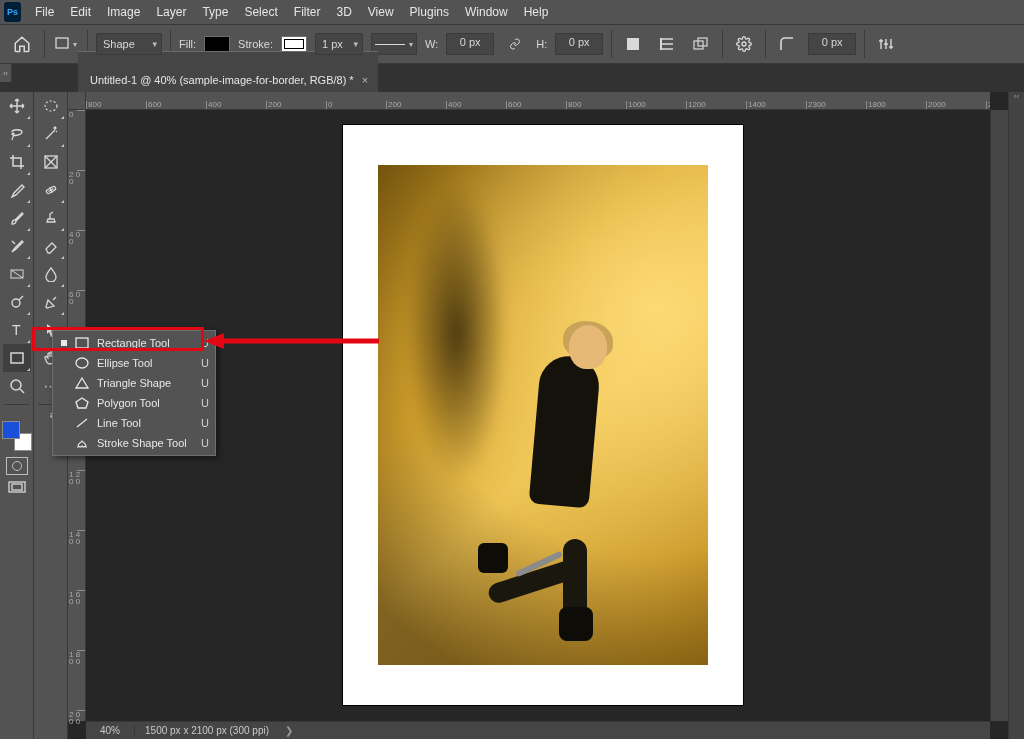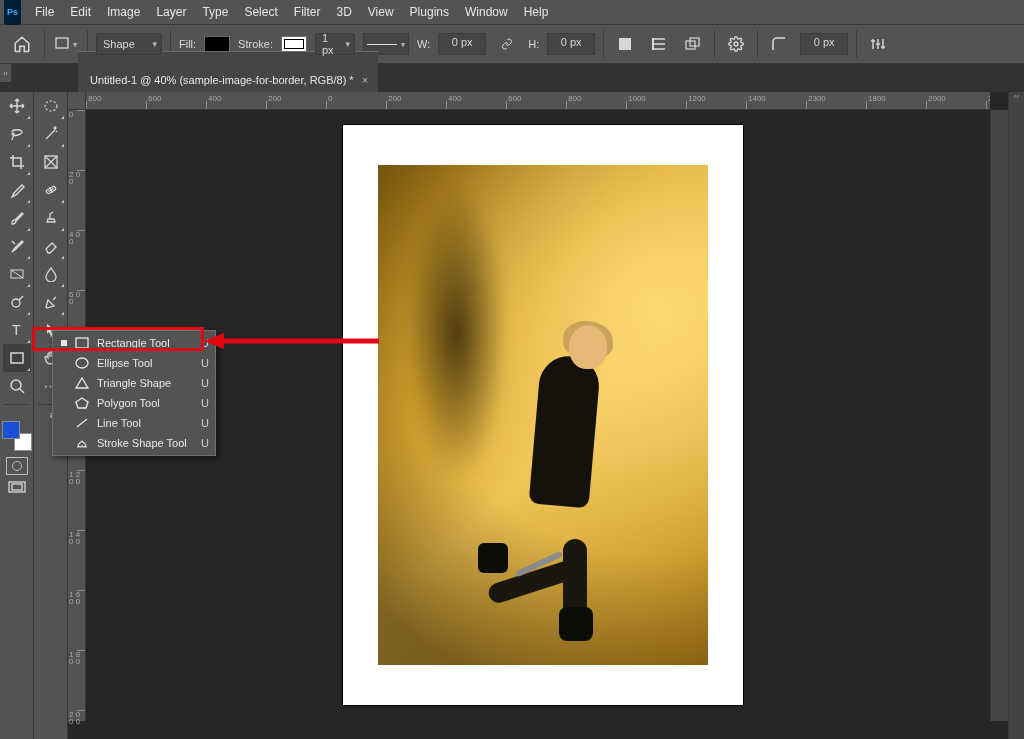--- a/index.html
+++ b/index.html
@@ -1,20 +1,20 @@
 <!DOCTYPE html>
 <html><head>
 <meta charset="utf-8">
 <style>
   * { box-sizing: border-box; margin: 0; padding: 0; font-family: -apple-system, "Segoe UI", Tahoma, sans-serif; }
   body { background: #323232; color: #d8d8d8; width: 1024px; height: 739px; overflow: hidden; font-size: 12px; position: relative; }
 
   
   .menubar { height: 24px; background: #535353; display: flex; align-items: center; padding-left: 4px; gap: 0; color:#e6e6e6;}
-  .ps-logo { width:17px; height:26px; background:#001e36; border-radius:3px; display:flex; align-items:center; justify-content:center; color:#31a8ff; font-weight:bold; font-size:9px; margin-right:6px;}
+  .ps-logo { width:17px; height:20px; background:#001e36; border-radius:3px; display:flex; align-items:center; justify-content:center; color:#31a8ff; font-weight:bold; font-size:9px; margin-right:6px;}
   .menubar span.mi { padding: 0 8px; line-height:24px; cursor:default; }
 
   
   .optionsbar { height: 40px; background:#535353; border-top:1px solid #383838; border-bottom:1px solid #383838; display:flex; align-items:center; padding:0 8px; gap:8px; color:#d8d8d8; font-size:11px;}
   .home-btn{ width:28px; height:28px; display:flex; align-items:center; justify-content:center; }
   .divider{ width:1px; height:28px; background:#3d3d3d; }
   .dd{ background:#454545; border:1px solid #3a3a3a; border-radius:2px; padding:2px 18px 2px 6px; position:relative; color:#d8d8d8; height:22px; display:flex; align-items:center;}
   .dd::after{content:"▾"; position:absolute; right:4px; font-size:9px; color:#bdbdbd;}
   .swatch{ width:26px; height:16px; border:1px solid #6a6a6a;}
   .fillsw{ background:#000; }
@@ -48,21 +48,21 @@
   .maskmode{ width:22px; height:18px; border:1px solid #bcbcbc; margin:6px auto 2px; position:relative; display:flex; align-items:center; justify-content:center;}
   .maskmode::after{content:""; width:8px; height:8px; border-radius:50%; border:1px solid #bcbcbc;}
   .screenm{ width:22px; height:18px; margin:4px auto; display:flex; align-items:center; justify-content:center; color:#c4c4c4;}
 
   
   .canvaswrap{ flex:1; background:#262626; position:relative; overflow:hidden;}
   .ruler-h{ position:absolute; top:0; left:18px; right:18px; height:18px; background:#535353; border-bottom:1px solid #383838; color:#a9a9a9; font-size:8px; overflow:hidden;}
   .ruler-h .tickwrap{ position:absolute; left:0; top:0; height:100%; display:flex;}
   .ruler-h .tick{ width:60px; position:relative;}
   .ruler-h .tick::before{content:""; position:absolute; left:0; bottom:0; height:8px; width:1px; background:#8d8d8d;}
-  .ruler-h .tick span{ position:absolute; left:2px; top:2px;}
+  .ruler-h .tick span{ position:absolute; left:2px; top:8px;}
   .ruler-v{ position:absolute; left:0; top:18px; bottom:18px; width:18px; background:#535353; border-right:1px solid #383838; color:#a9a9a9; font-size:8px;}
   .ruler-v .tick{ height:60px; position:relative;}
   .ruler-v .tick::before{content:""; position:absolute; top:0; right:0; width:8px; height:1px; background:#8d8d8d;}
   .ruler-v .tick span{ position:absolute; top:1px; left:1px; writing-mode: vertical-rl; transform: rotate(180deg); transform-origin:center; line-height:1; letter-spacing:0;}
   .ruler-v .tick span{ writing-mode: horizontal-tb; transform:none; width:14px; word-break:break-all; line-height:7px;}
   .corner{position:absolute; left:0; top:0; width:18px; height:18px; background:#535353; border-right:1px solid #383838; border-bottom:1px solid #383838;}
 
   .stage{ position:absolute; left:18px; top:18px; right:18px; bottom:18px; background:#262626; overflow:hidden;}
   .page{ position:absolute; left:257px; top:15px; width:400px; height:580px; background:#fff; box-shadow:0 0 0 1px #000;}
   .photo{ position:absolute; left:35px; top:40px; right:35px; bottom:40px; overflow:hidden; background:linear-gradient(135deg,#7a5a10 0%, #d9a832 35%, #f1c95b 55%, #bd8b1f 100%);}
@@ -135,21 +135,21 @@
       </svg>
     <span style="font-size:8px;margin-left:2px;color:#bdbdbd">▾</span>
   </div>
   <div class="divider"></div>
   <div class="dd" style="width:66px">Shape</div>
   <div class="divider"></div>
   <span class="lbl-static">Fill:</span>
   <div class="swatch fillsw"></div>
   <span class="lbl-static">Stroke:</span>
   <div class="swatch strokesw"></div>
-  <div class="dd" style="width:40px">1 px</div>
+  <div class="dd" style="width:48px">1 px</div>
   <div class="strokestyle">
       <div class="line"></div>
       <span style="font-size:8px;margin-left:4px;color:#bdbdbd">▾</span>
     </div>
   <span class="lbl-static">W:</span>
   <div class="numbox">0 px</div>
   <div class="iconsq">
     <svg width="16" height="12" viewBox="0 0 24 24" fill="none" stroke="#d8d8d8" stroke-width="2">
         <path d="M10 13a5 5 0 0 0 7 0l3-3a5 5 0 0 0-7-7l-1 1"></path>
         <path d="M14 11a5 5 0 0 0-7 0l-3 3a5 5 0 0 0 7 7l1-1"></path>
@@ -561,18 +561,23 @@
               <div class="bootR"></div>
             <div class="body"></div>
             <div class="hair"></div>
               <div class="head"></div>
           </div>
         </div>
       </div>
     </div>
 
     <div class="scroll-v"></div>
+    <div class="scroll-h">
+      <span class="zoom">40%</span>
+      <span class="info">1500 px x 2100 px (300 ppi)</span>
+      <span class="chev">❯</span>
+    </div>
   </div>
 
   <div class="rightdock">
     <div class="chev">‹‹</div>
   </div>
 </div>
 
 </body></html>

